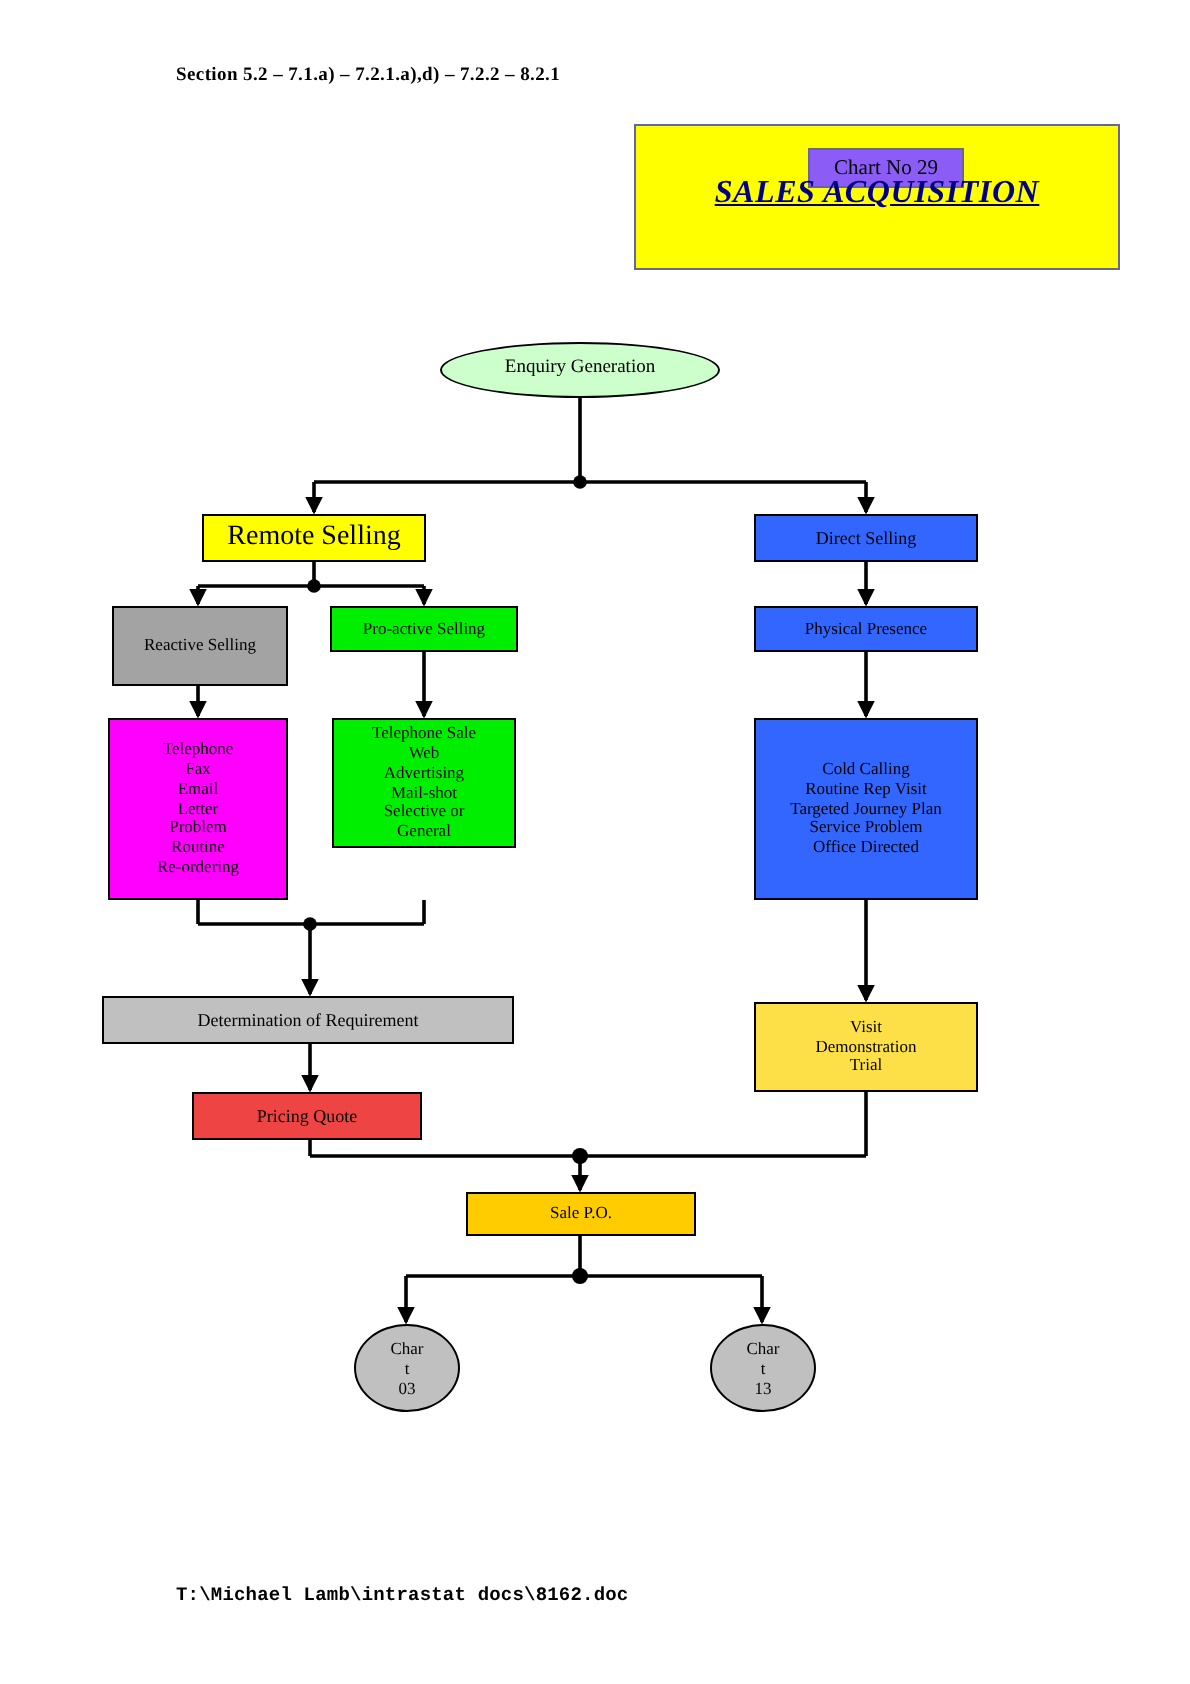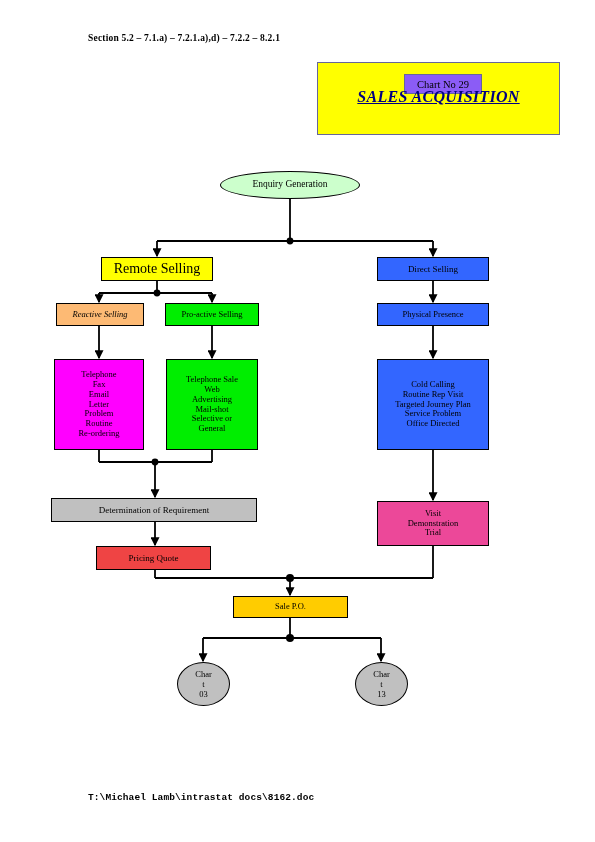--- a/index.html
+++ b/index.html
@@ -209,21 +209,21 @@
       <div>Remote Selling</div>
     </div>
   </div>
 
   <div class="boxnode node" style="left:377px; top:257px; width:112px; height:24px; background:#3366ff; font-size:9px;">
     <div class="lines">
       <div>Direct Selling</div>
     </div>
   </div>
 
-  <div class="boxnode node" style="left:56px; top:303px; width:88px; height:23px; background:#fdba74; font-size:8.5px;font-style:italic;">
+  <div class="boxnode node" style="left:56px; top:303px; width:88px; height:40px; background:#a3a3a3; font-size:8.5px;">
     <div class="lines">
       <div>Reactive Selling</div>
     </div>
   </div>
 
   <div class="boxnode node" style="left:165px; top:303px; width:94px; height:23px; background:#00ee00; font-size:8.5px;">
     <div class="lines">
       <div>Pro-active Selling</div>
     </div>
   </div>
@@ -239,21 +239,21 @@
       <div>Telephone</div>
       <div>Fax</div>
       <div>Email</div>
       <div>Letter</div>
       <div>Problem</div>
       <div>Routine</div>
       <div>Re-ordering</div>
     </div>
   </div>
 
-  <div class="boxnode node" style="left:166px; top:359px; width:92px; height:91px; background:#00ee00; font-size:8.5px;">
+  <div class="boxnode node" style="left:166px; top:359px; width:92px; height:65px; background:#00ee00; font-size:8.5px;">
     <div class="lines">
       <div>Telephone Sale</div>
       <div>Web</div>
       <div>Advertising</div>
       <div>Mail-shot</div>
       <div>Selective or</div>
       <div>General</div>
     </div>
   </div>
 
@@ -272,21 +272,21 @@
       <div>Determination of Requirement</div>
     </div>
   </div>
 
   <div class="boxnode node" style="left:96px; top:546px; width:115px; height:24px; background:#ef4444; font-size:9px;">
     <div class="lines">
       <div>Pricing Quote</div>
     </div>
   </div>
 
-  <div class="boxnode node" style="left:377px; top:501px; width:112px; height:45px; background:#ec4899; font-size:8.5px;">
+  <div class="boxnode node" style="left:377px; top:501px; width:112px; height:45px; background:#fde047; font-size:8.5px;">
     <div class="lines">
       <div>Visit</div>
       <div>Demonstration</div>
       <div>Trial</div>
     </div>
   </div>
 
   <div class="boxnode node" style="left:233px; top:596px; width:115px; height:22px; background:#ffcc00; font-size:8.5px;">
     <div class="lines">
       <div>Sale      P.O.</div>

